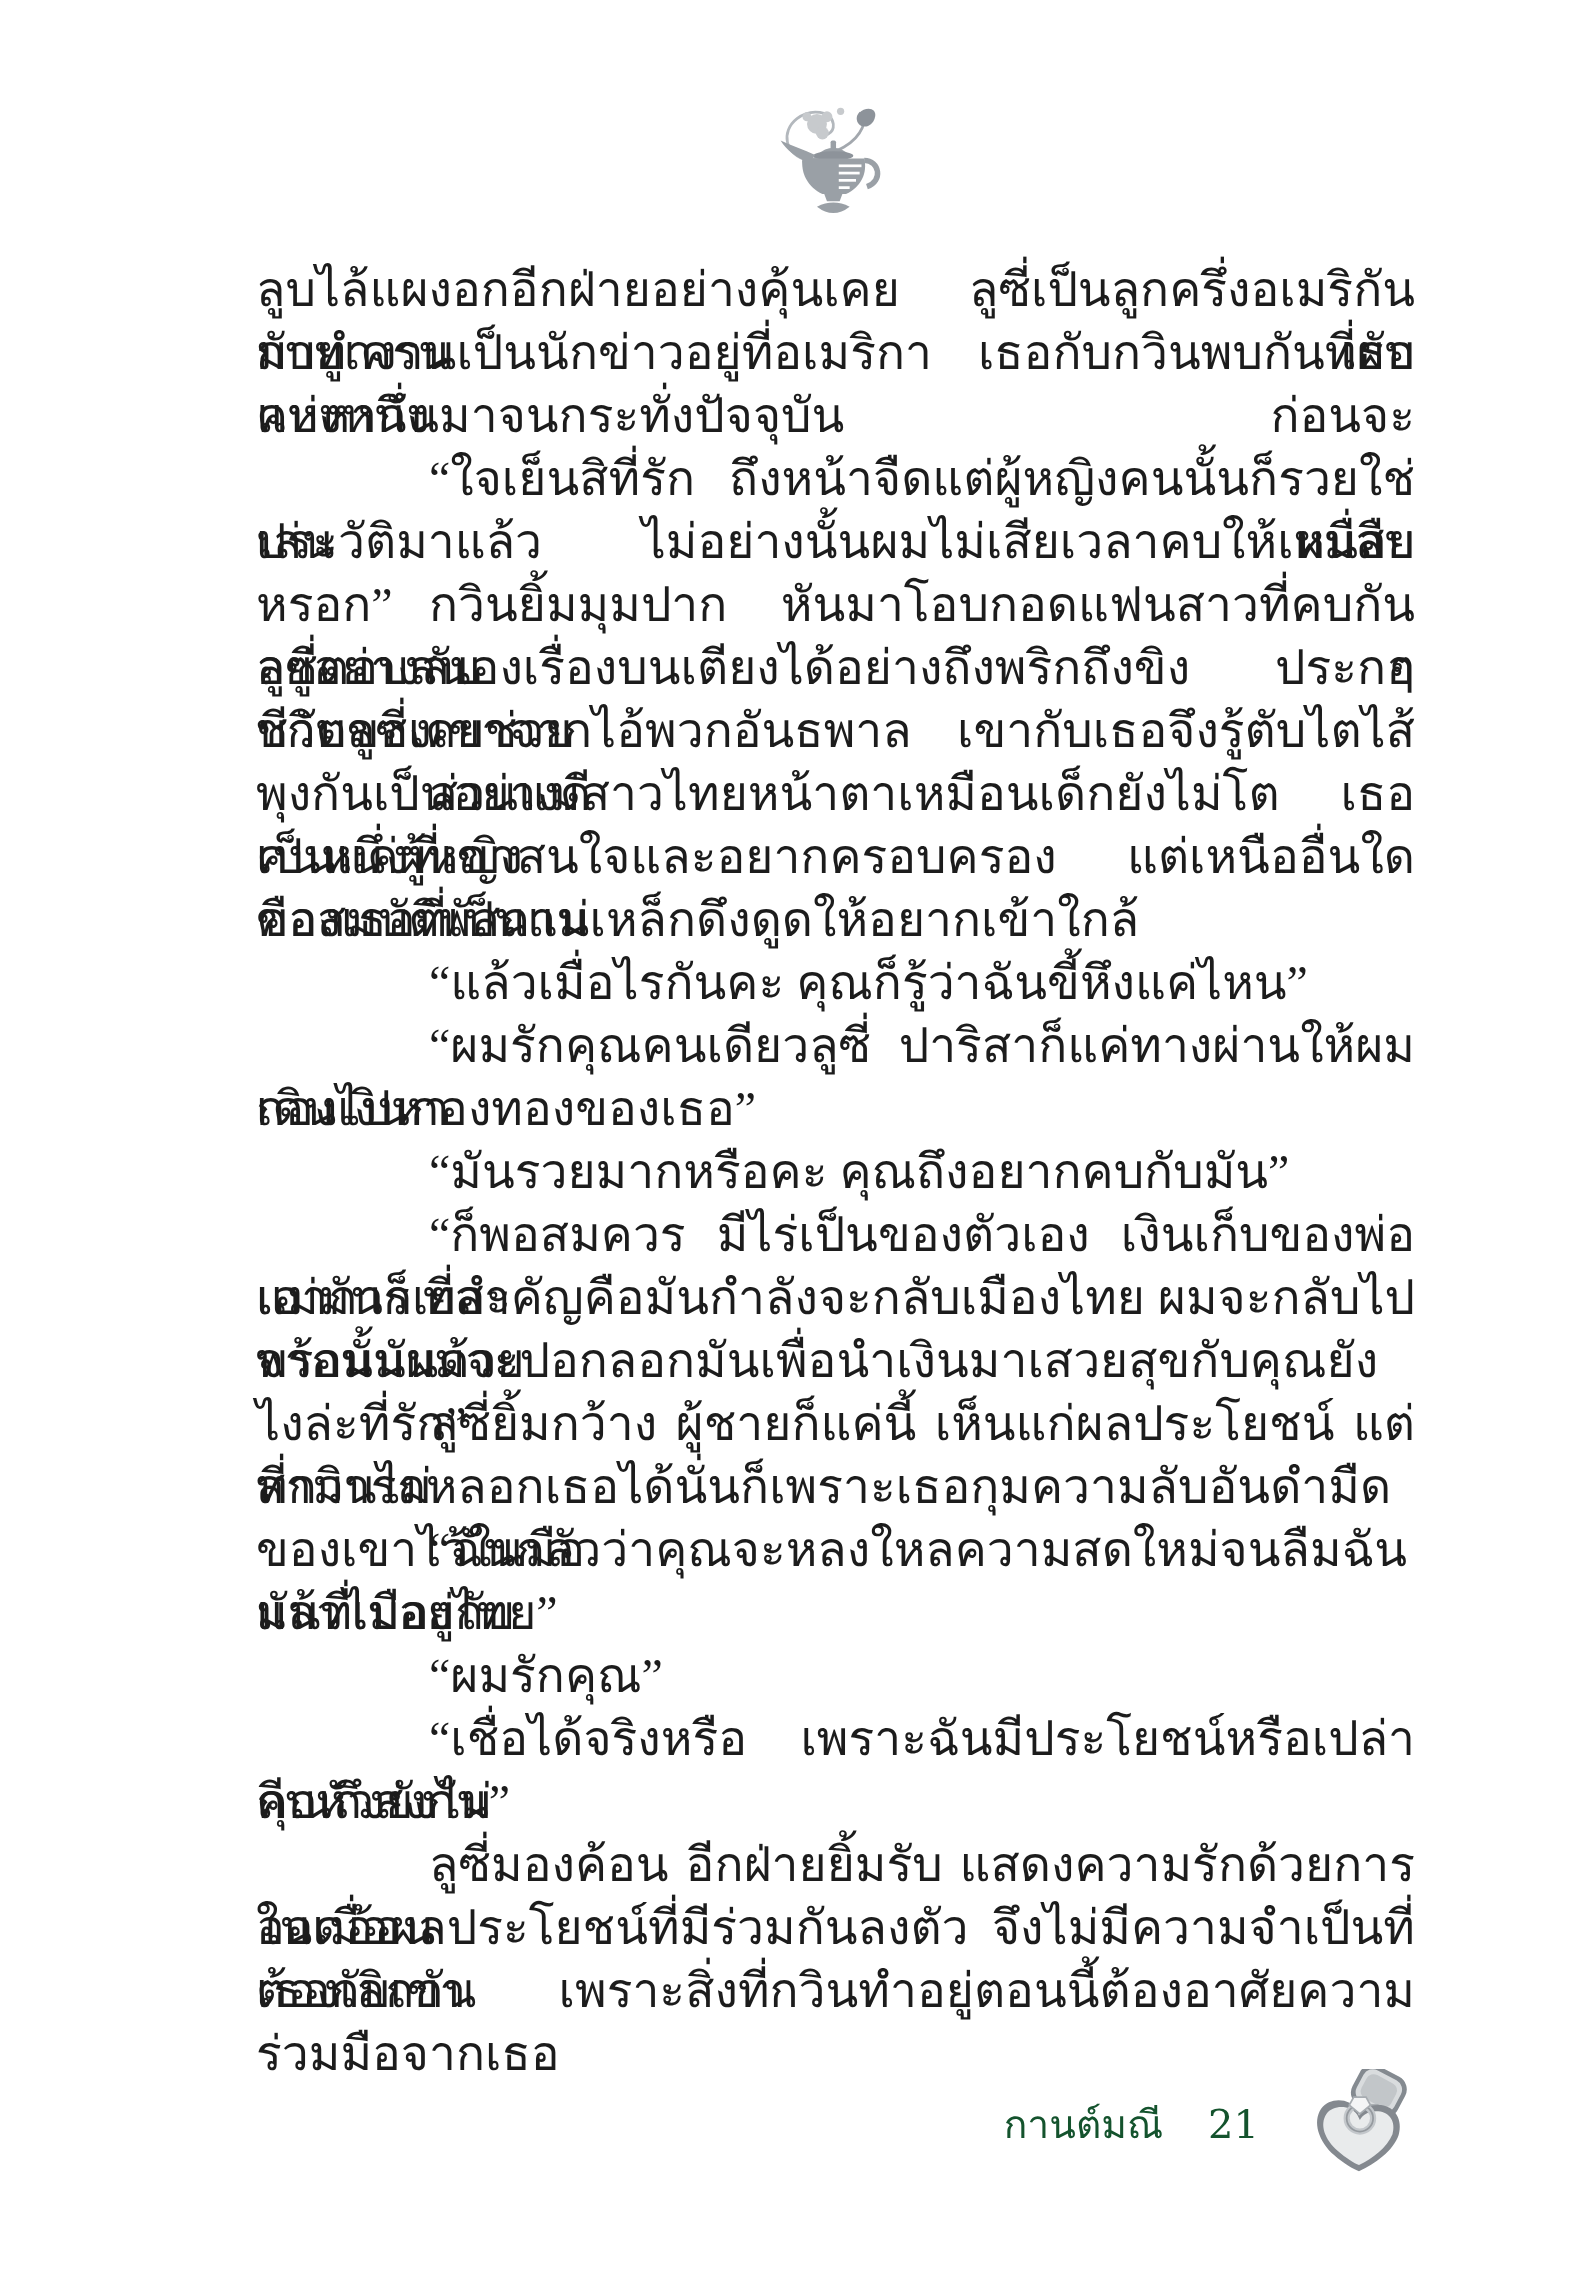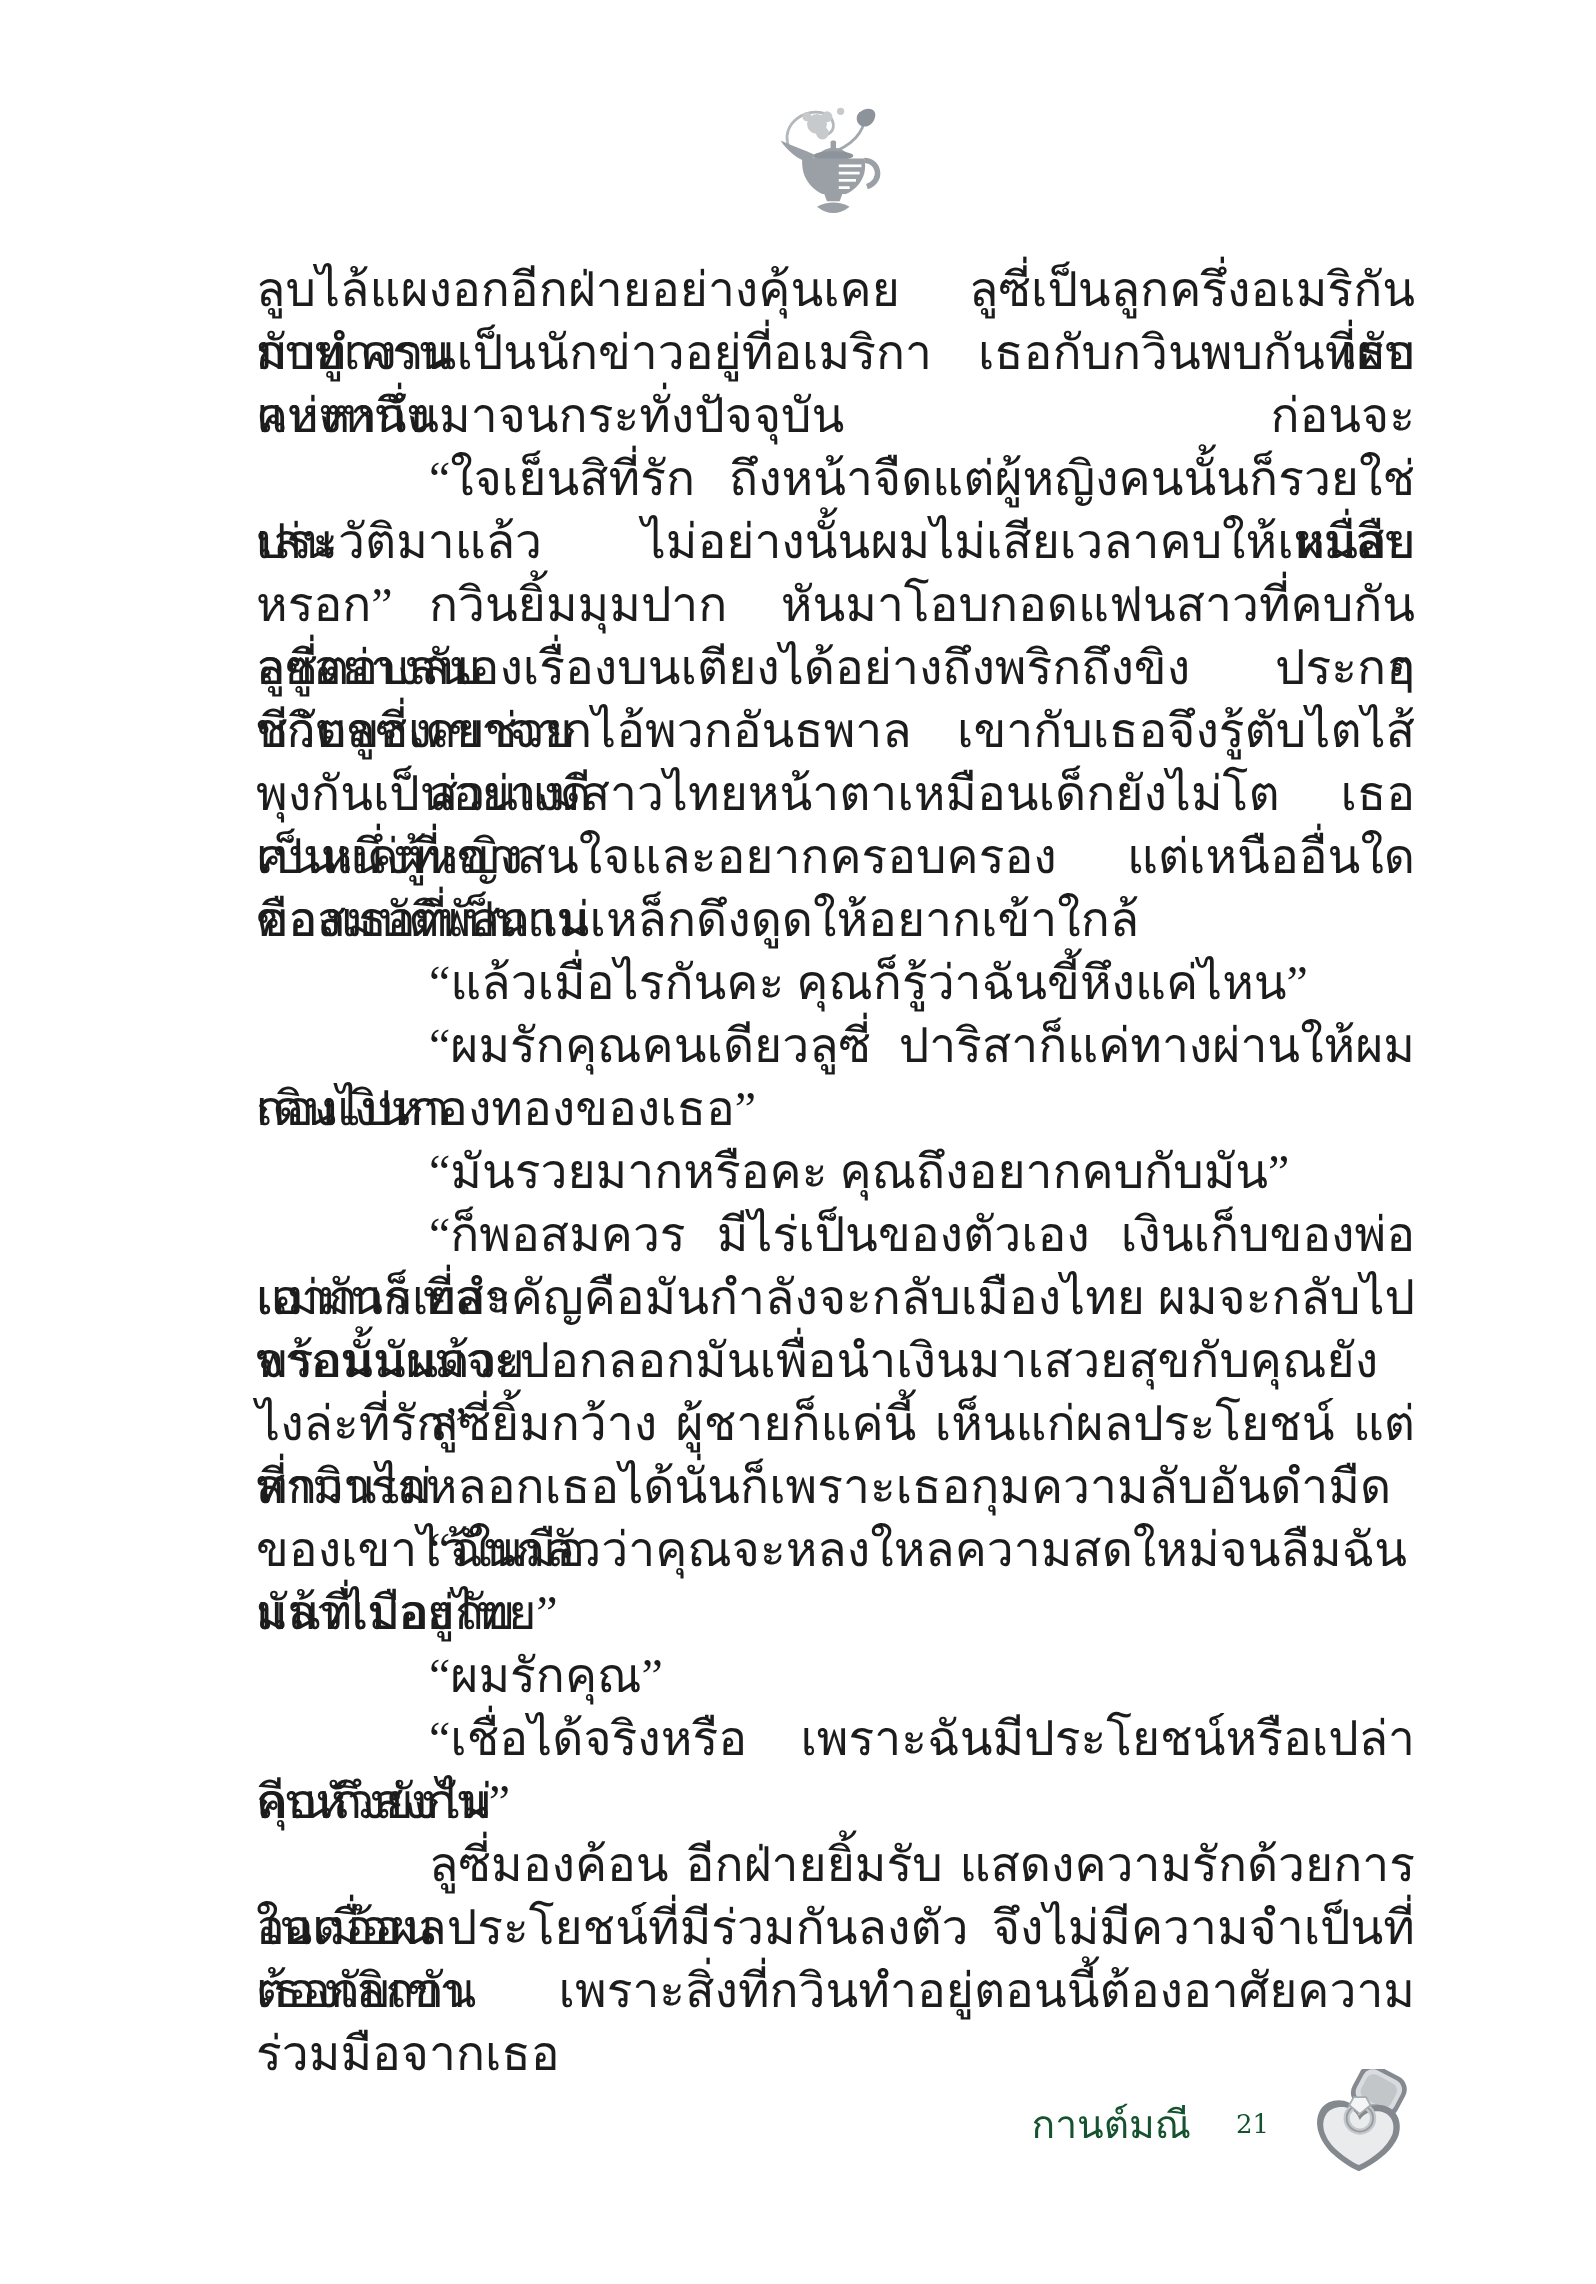--- a/index.html
+++ b/index.html
@@ -41,21 +41,21 @@
   
   .footer {
     position: absolute;
     top: 2071px; right: 188px;
     height: 106px;
     display: flex;
     align-items: center;
     color: #14532d;
   }
   .footer-title { font-size: 39px; margin-right: 45px; }
-  .footer-page  { font-size: 26px; margin-right: 40px; font-family: "DejaVu Serif", serif; }
+  .footer-page  { font-size: 40px; margin-right: 50px; font-family: "DejaVu Serif", serif; }
   .ringbox { width: 100px; height: 111px; }
   .ringbox svg { width: 100%; height: 100%; display: block; }
 </style>
 </head>
 <body>
 
 <div class="page">
 
   <div class="ornament">
     <svg viewBox="0 0 120 132" xmlns="http://www.w3.org/2000/svg" aria-hidden="true">

